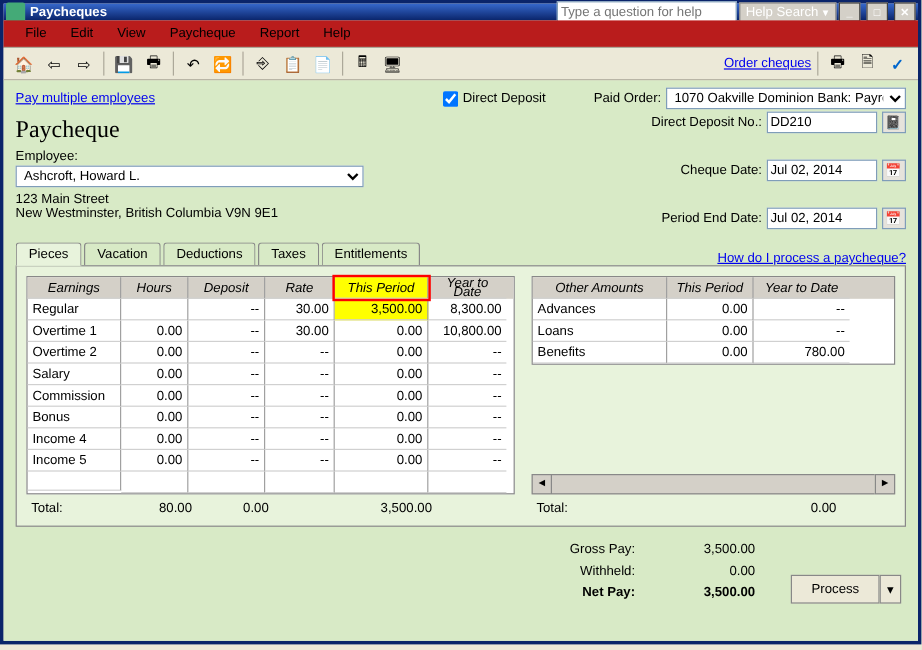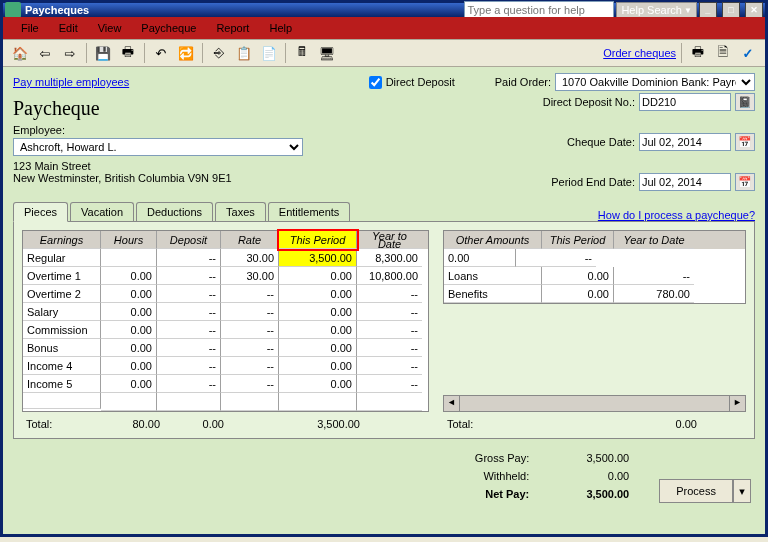--- a/index.html
+++ b/index.html
@@ -32,21 +32,21 @@
 .tab { background: #d8eac6; border: 1px solid #888; border-bottom: none; padding: 3px 10px; margin-right: 2px; cursor: pointer; border-radius: 3px 3px 0 0;}
 .tab.active { background: #e8f3dc; position: relative; top: 1px; border-bottom: 1px solid #e8f3dc;}
 .panel { background: #e8f3dc; border: 1px solid #888; padding: 8px; display: flex; gap: 14px;}
 .tbl { border: 1px solid #888; background: #fff;}
 .tbl .hr { display: flex; background: #d4d0c8; font-style: italic;}
 .tbl .hr div, .tbl .r div { border-right: 1px solid #a0a0a0; border-bottom: 1px solid #d0d0d0; padding: 2px 4px; height: 18px; line-height: 14px; text-align: center;}
 .tbl .r { display: flex;}
 .tbl .r div { text-align: right;}
 .tbl .r div:first-child { text-align: left;}
 .tbl.left .c0 { width: 78px;} .tbl.left .c1 { width: 56px;} .tbl.left .c2 { width: 64px;} .tbl.left .c3 { width: 58px;} .tbl.left .c4 { width: 78px;} .tbl.left .c5 { width: 65px; border-right:none;}
-.tbl.right .c0 { width: 98px;} .tbl.right .c1 { width: 72px;} .tbl.right .c2 { width: 80px; border-right:none;}
+.tbl.right .c0 { width: 112px;} .tbl.right .c1 { width: 72px;} .tbl.right .c2 { width: 80px; border-right:none;}
 .hilite { background: #ffff00 !important;}
 .hilite-h { background: #ffff00 !important; outline: 2px solid red; position: relative;}
 .totrow { display: flex; margin-top: 6px; padding: 0 4px;}
 .rightcol { flex: 1; display: flex; flex-direction: column;}
 .sbar { display: flex; margin-top: 4px;}
 .sbtn { width: 17px; height: 17px; background: #d4d0c8; border: 1px solid #888; cursor: pointer; text-align: center; line-height: 13px; font-size:9px;}
 .sbar .st { flex: 1; background: #d4d0c8; border-top: 1px solid #888; border-bottom: 1px solid #888;}
 .sumpanel { display: flex; justify-content: flex-end; margin-top: 10px; gap: 30px; align-items: flex-end; padding-right: 4px;}
 .sumlbls { text-align: right; line-height: 18px;}
 .sumvals { text-align: right; line-height: 18px; width: 70px;}
@@ -251,20 +251,21 @@
      </div>
      <div class="rightcol">
        <div class="tbl right">
          <div class="hr">
            <div class="c0">Other Amounts</div>
            <div class="c1">This Period</div>
            <div class="c2">Year to Date</div>
          </div>
          <div id="other-body">
               <div class="r">
+                <div class="c0">Advances</div>
                 <div class="c1">0.00</div>
                 <div class="c2">--</div>
               </div>
               <div class="r">
                 <div class="c0">Loans</div>
                 <div class="c1">0.00</div>
                 <div class="c2">--</div>
               </div>
               <div class="r">
                 <div class="c0">Benefits</div>

